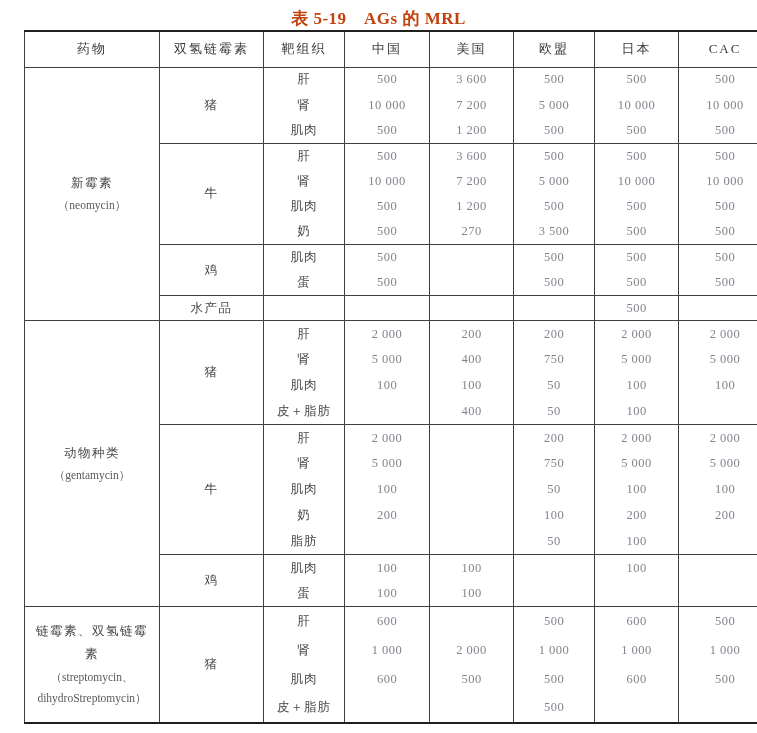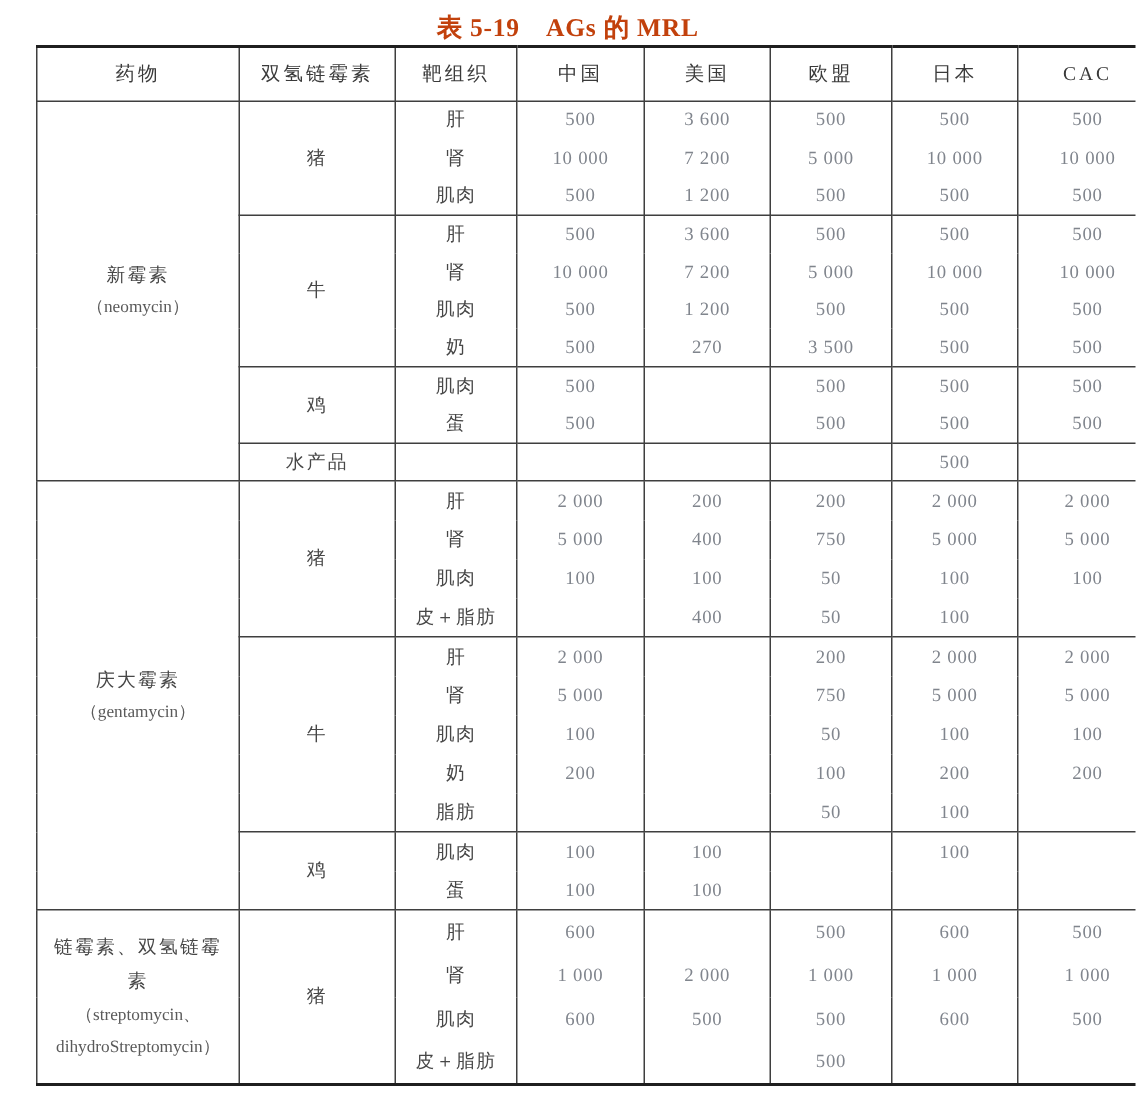--- a/index.html
+++ b/index.html
@@ -138,21 +138,21 @@
           <td rowspan="1" class="animal-cell">水产品</td>
           <td class="tissue-cell"></td>
           <td class="value-cell"></td>
           <td class="value-cell"></td>
           <td class="value-cell"></td>
           <td class="value-cell">500</td>
           <td class="value-cell"></td>
         </tr>
         <tr class="r-sec1">
           <td rowspan="11" class="drug-cell">
-            <div class="drug-cn">庆大霉素</div>
+            <div class="drug-cn">动物种类</div>
             <div class="drug-en">（gentamycin）</div>
           </td>
           <td rowspan="4" class="animal-cell">猪</td>
           <td class="tissue-cell">肝</td>
           <td class="value-cell">2 000</td>
           <td class="value-cell">200</td>
           <td class="value-cell">200</td>
           <td class="value-cell">2 000</td>
           <td class="value-cell">2 000</td>
         </tr>

